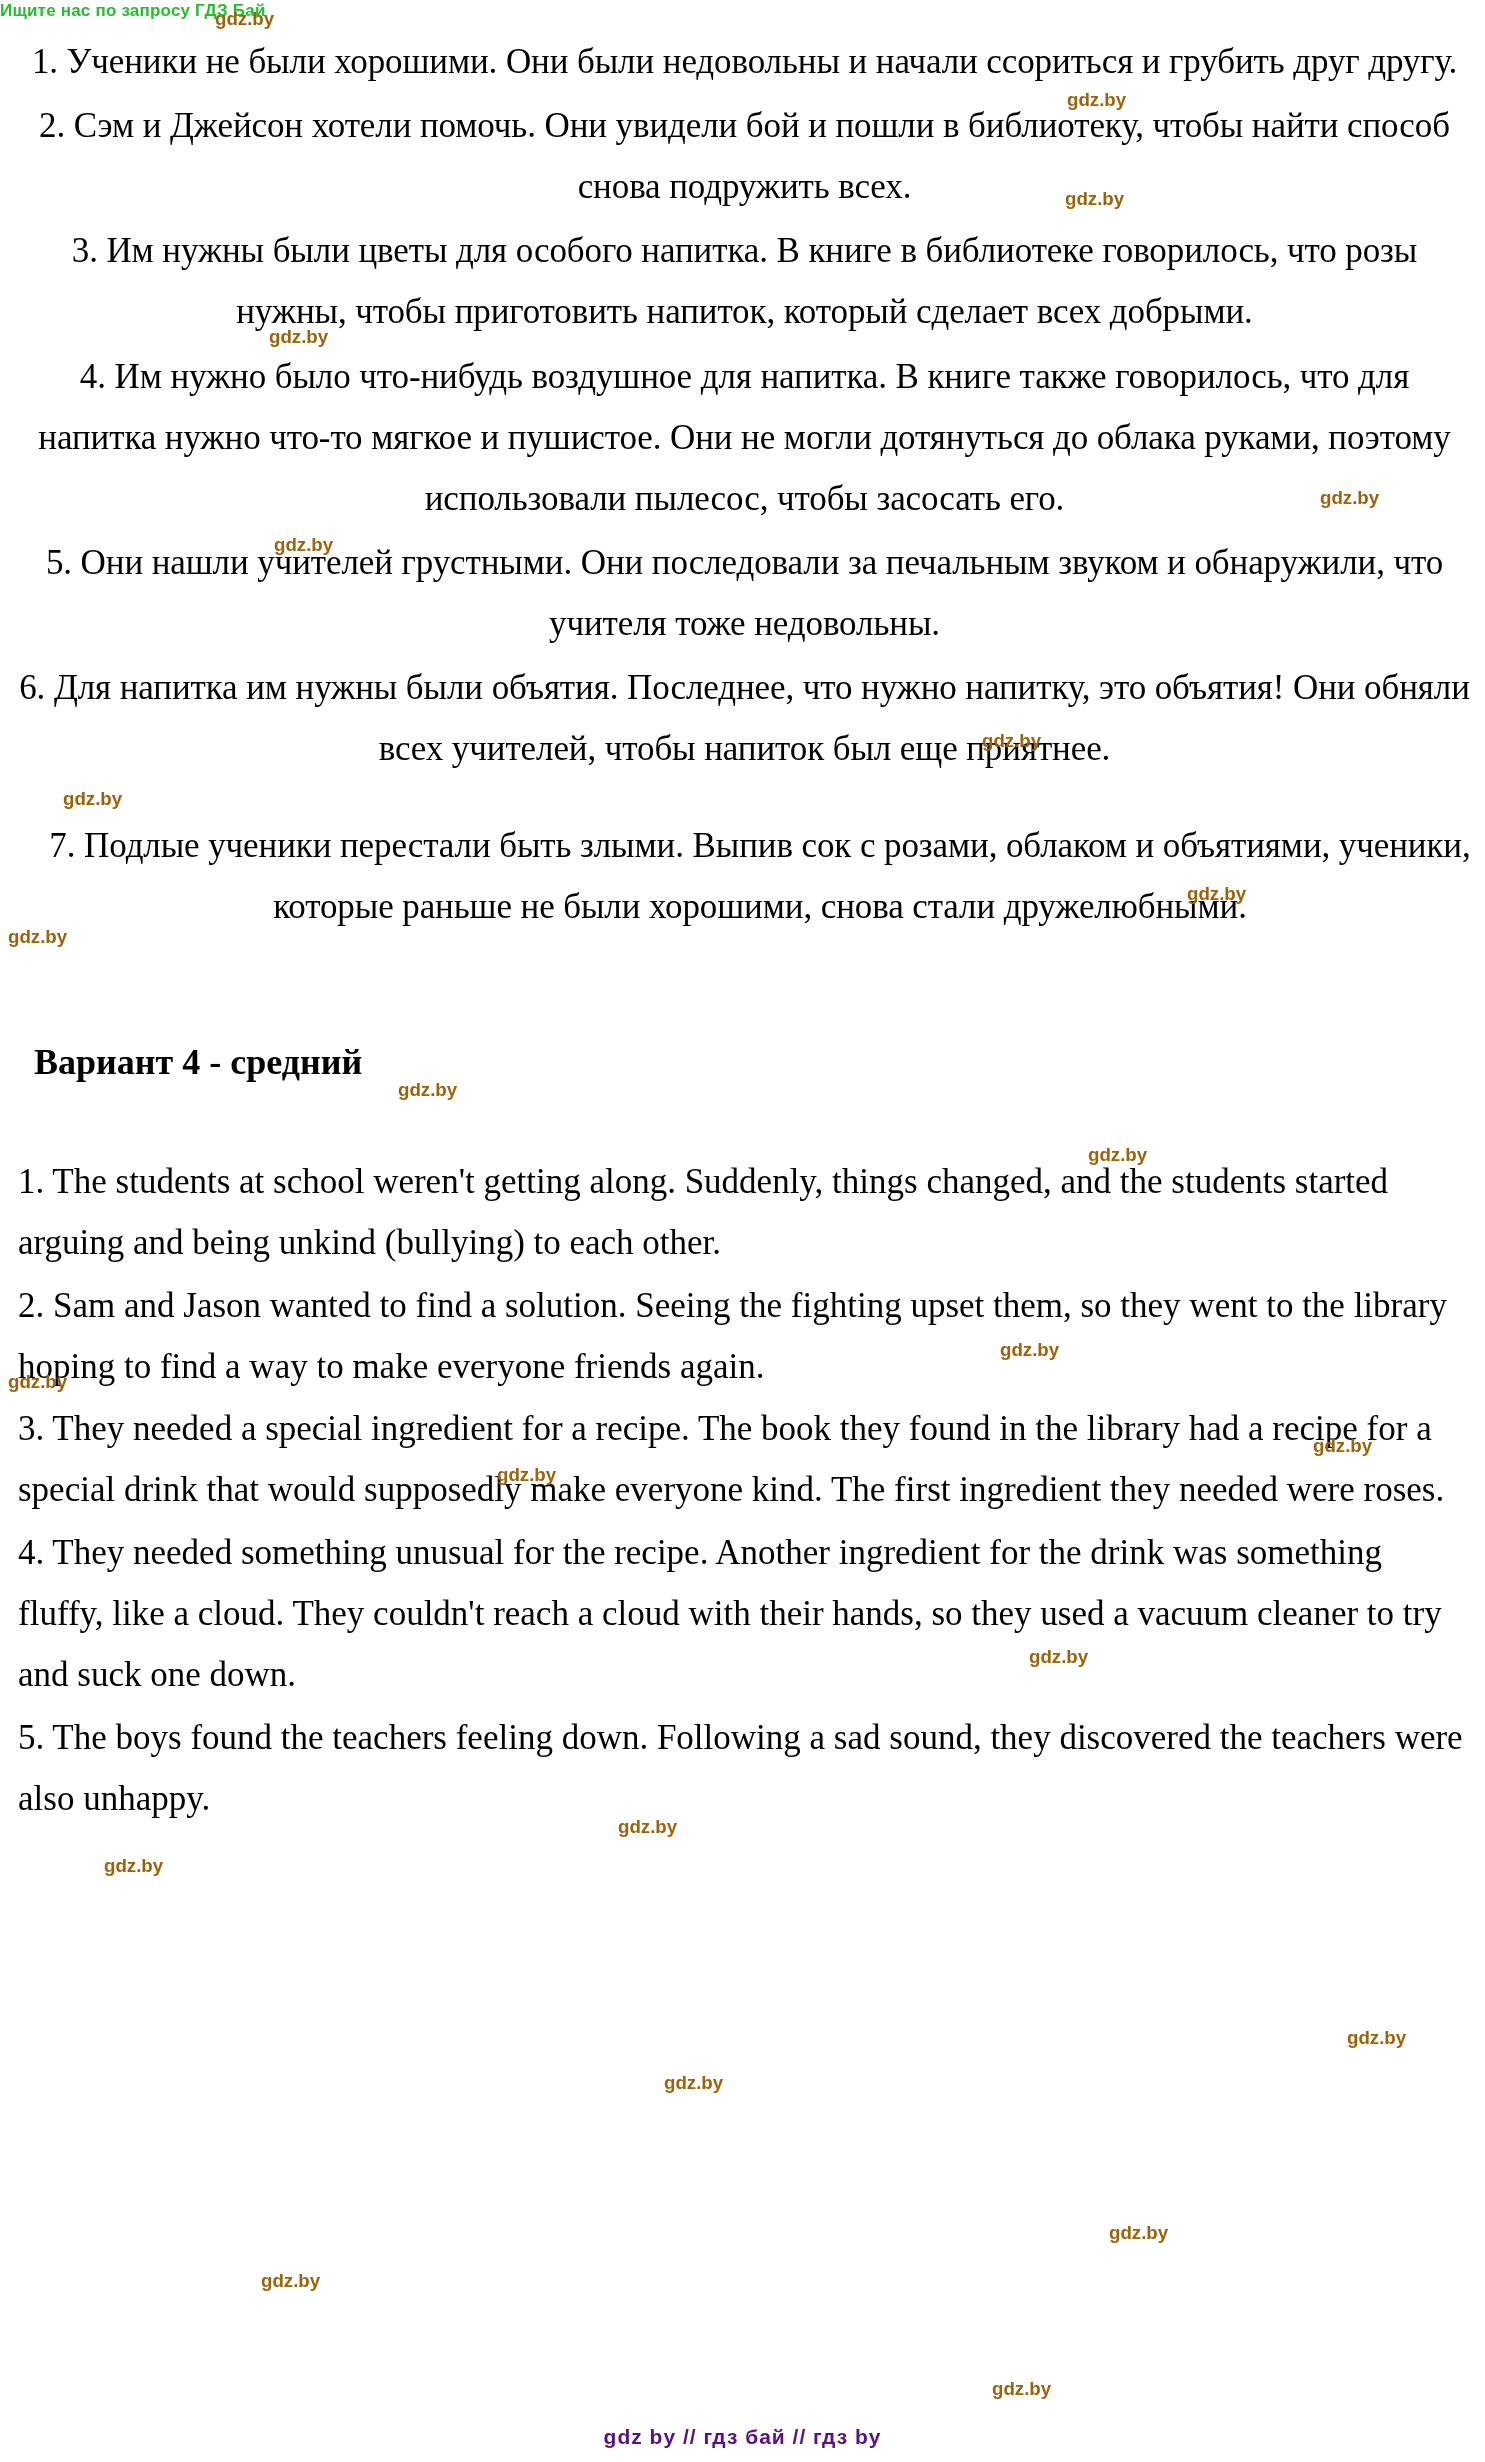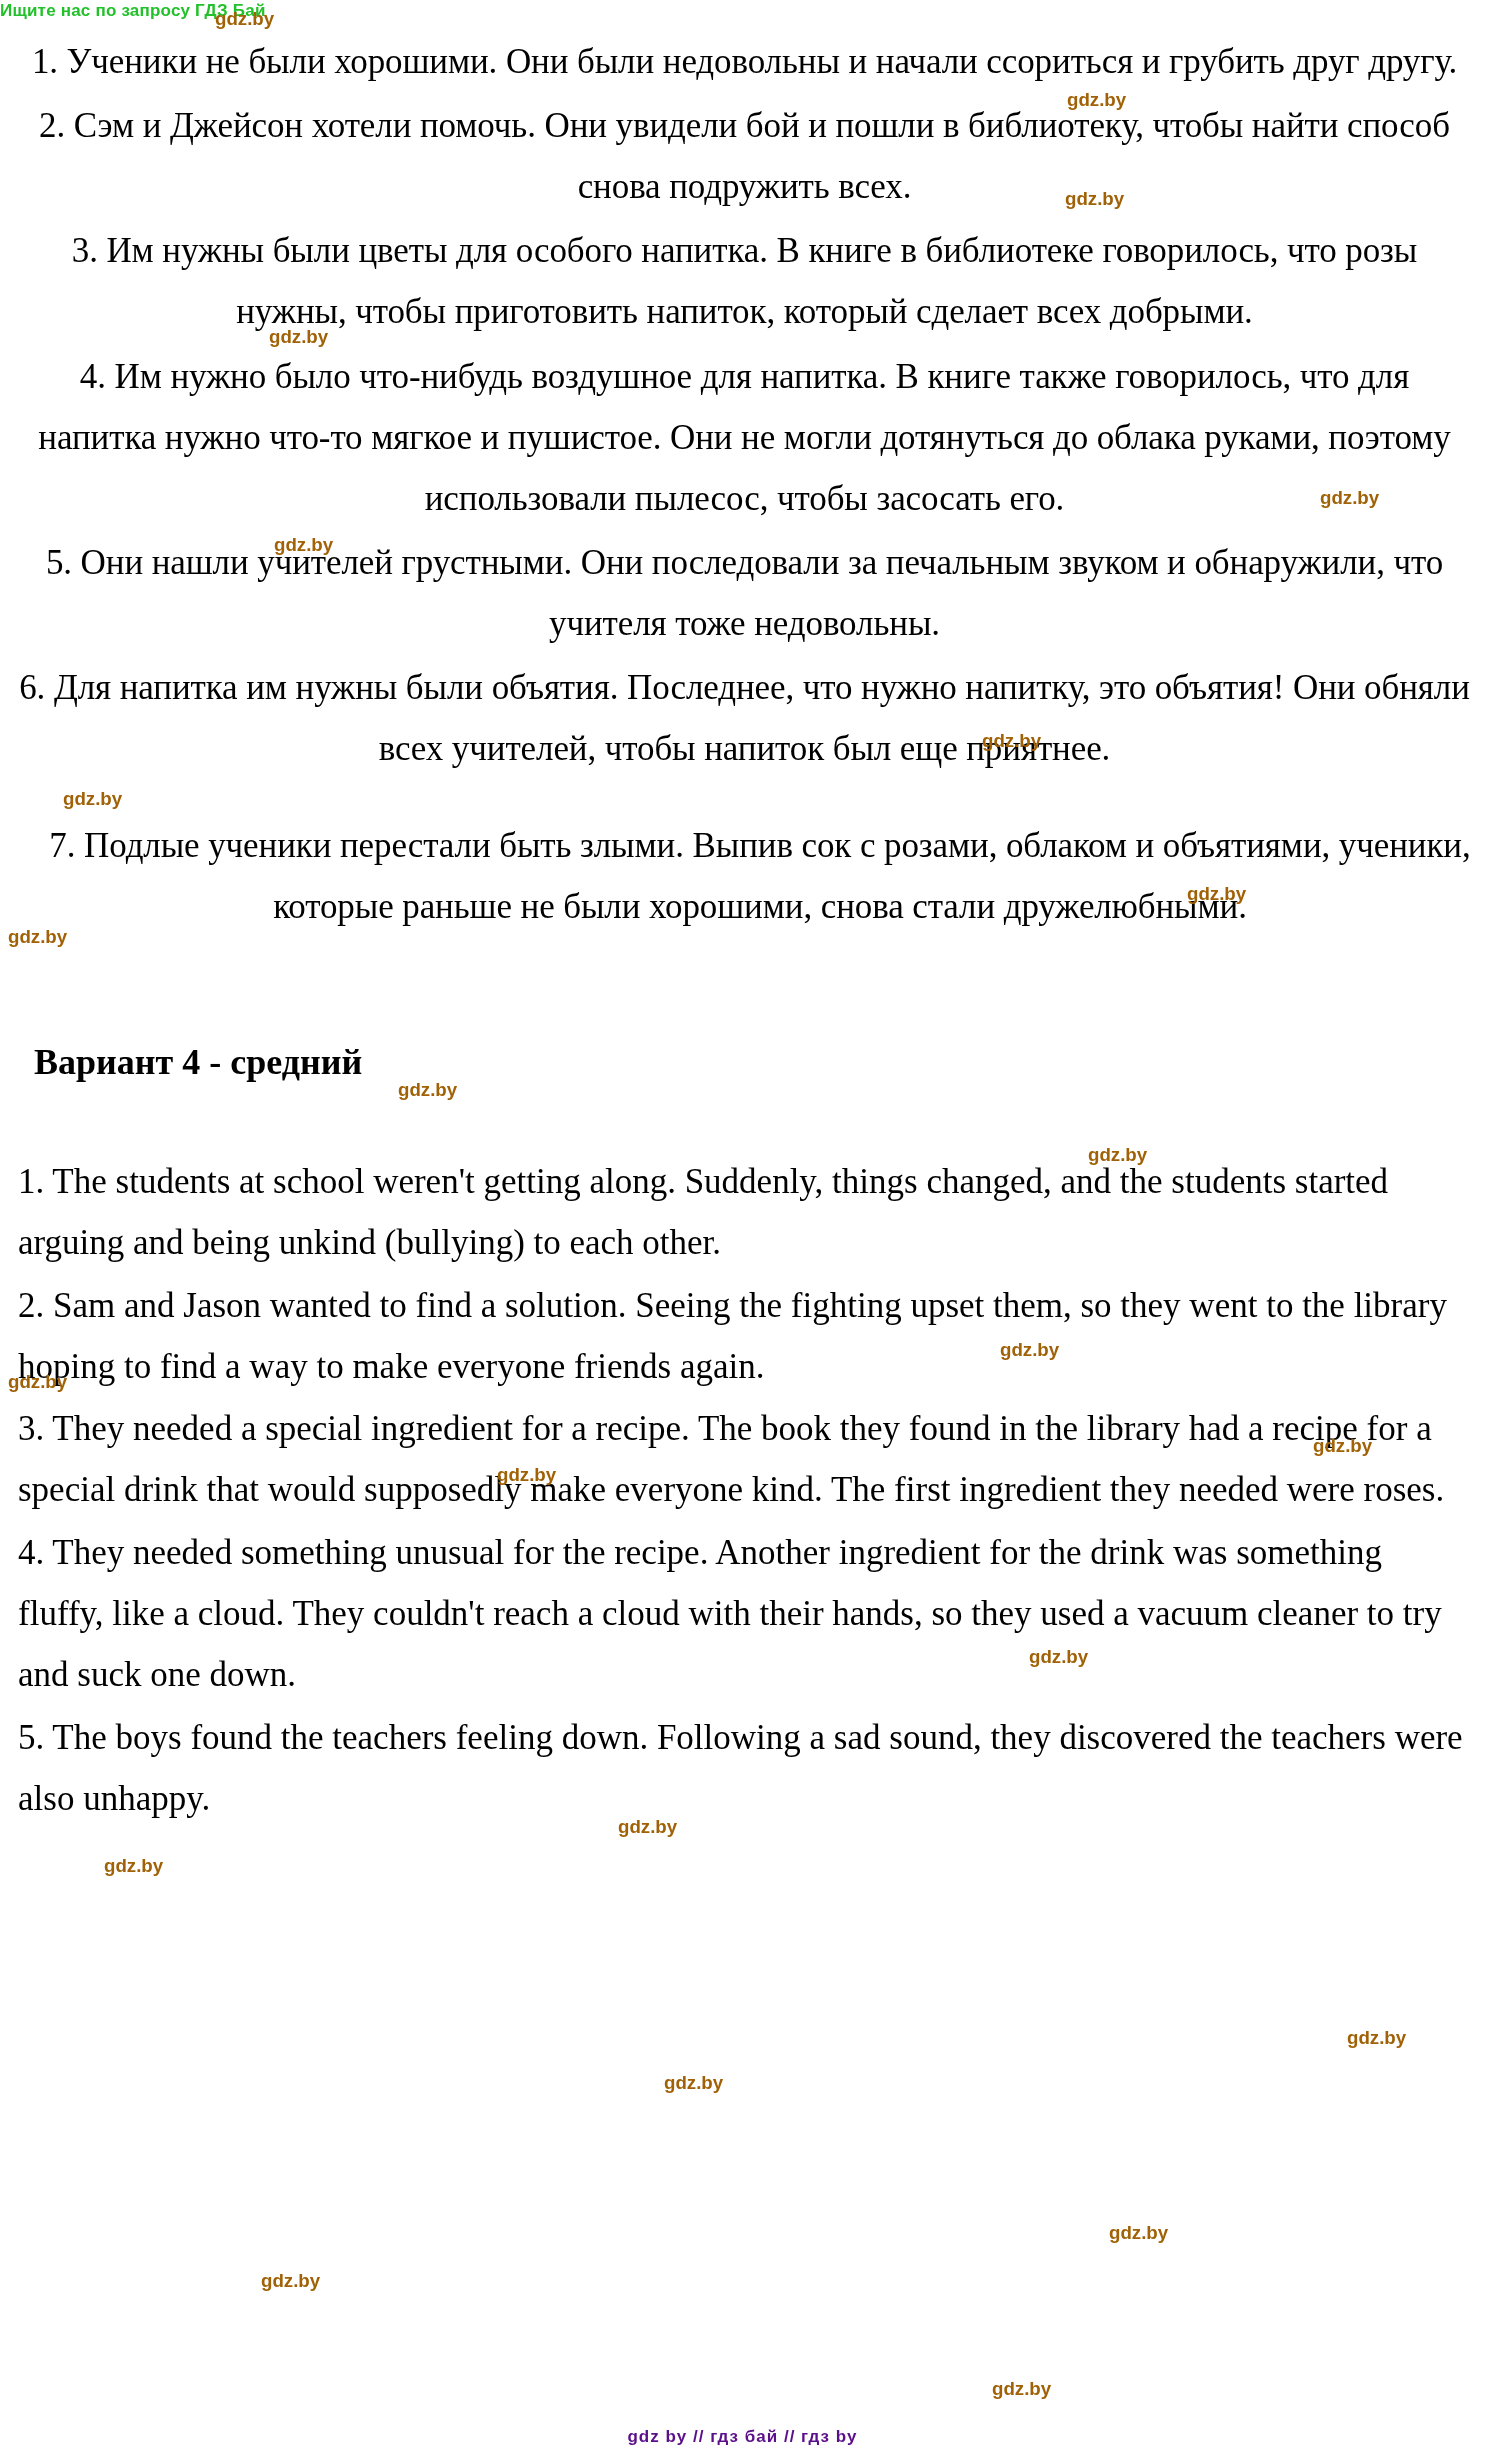--- a/index.html
+++ b/index.html
@@ -78,21 +78,21 @@
     line-height: 1;
   }
 
   
   .footer-line {
     position: absolute;
     left: 0;
     width: 1485px;
     text-align: center;
     font-family: "Liberation Sans", "DejaVu Sans", sans-serif;
-    font-size: 17px;
+    font-size: 21px;
     font-weight: 600;
     color: #5B0F8B;
     letter-spacing: 1px;
     line-height: 24px;
   }
 </style>
 </head>
 <body>
 
 <div class="promo-banner" style="color: rgb(34, 192, 42);">Ищите нас по запросу ГДЗ Бай</div>

